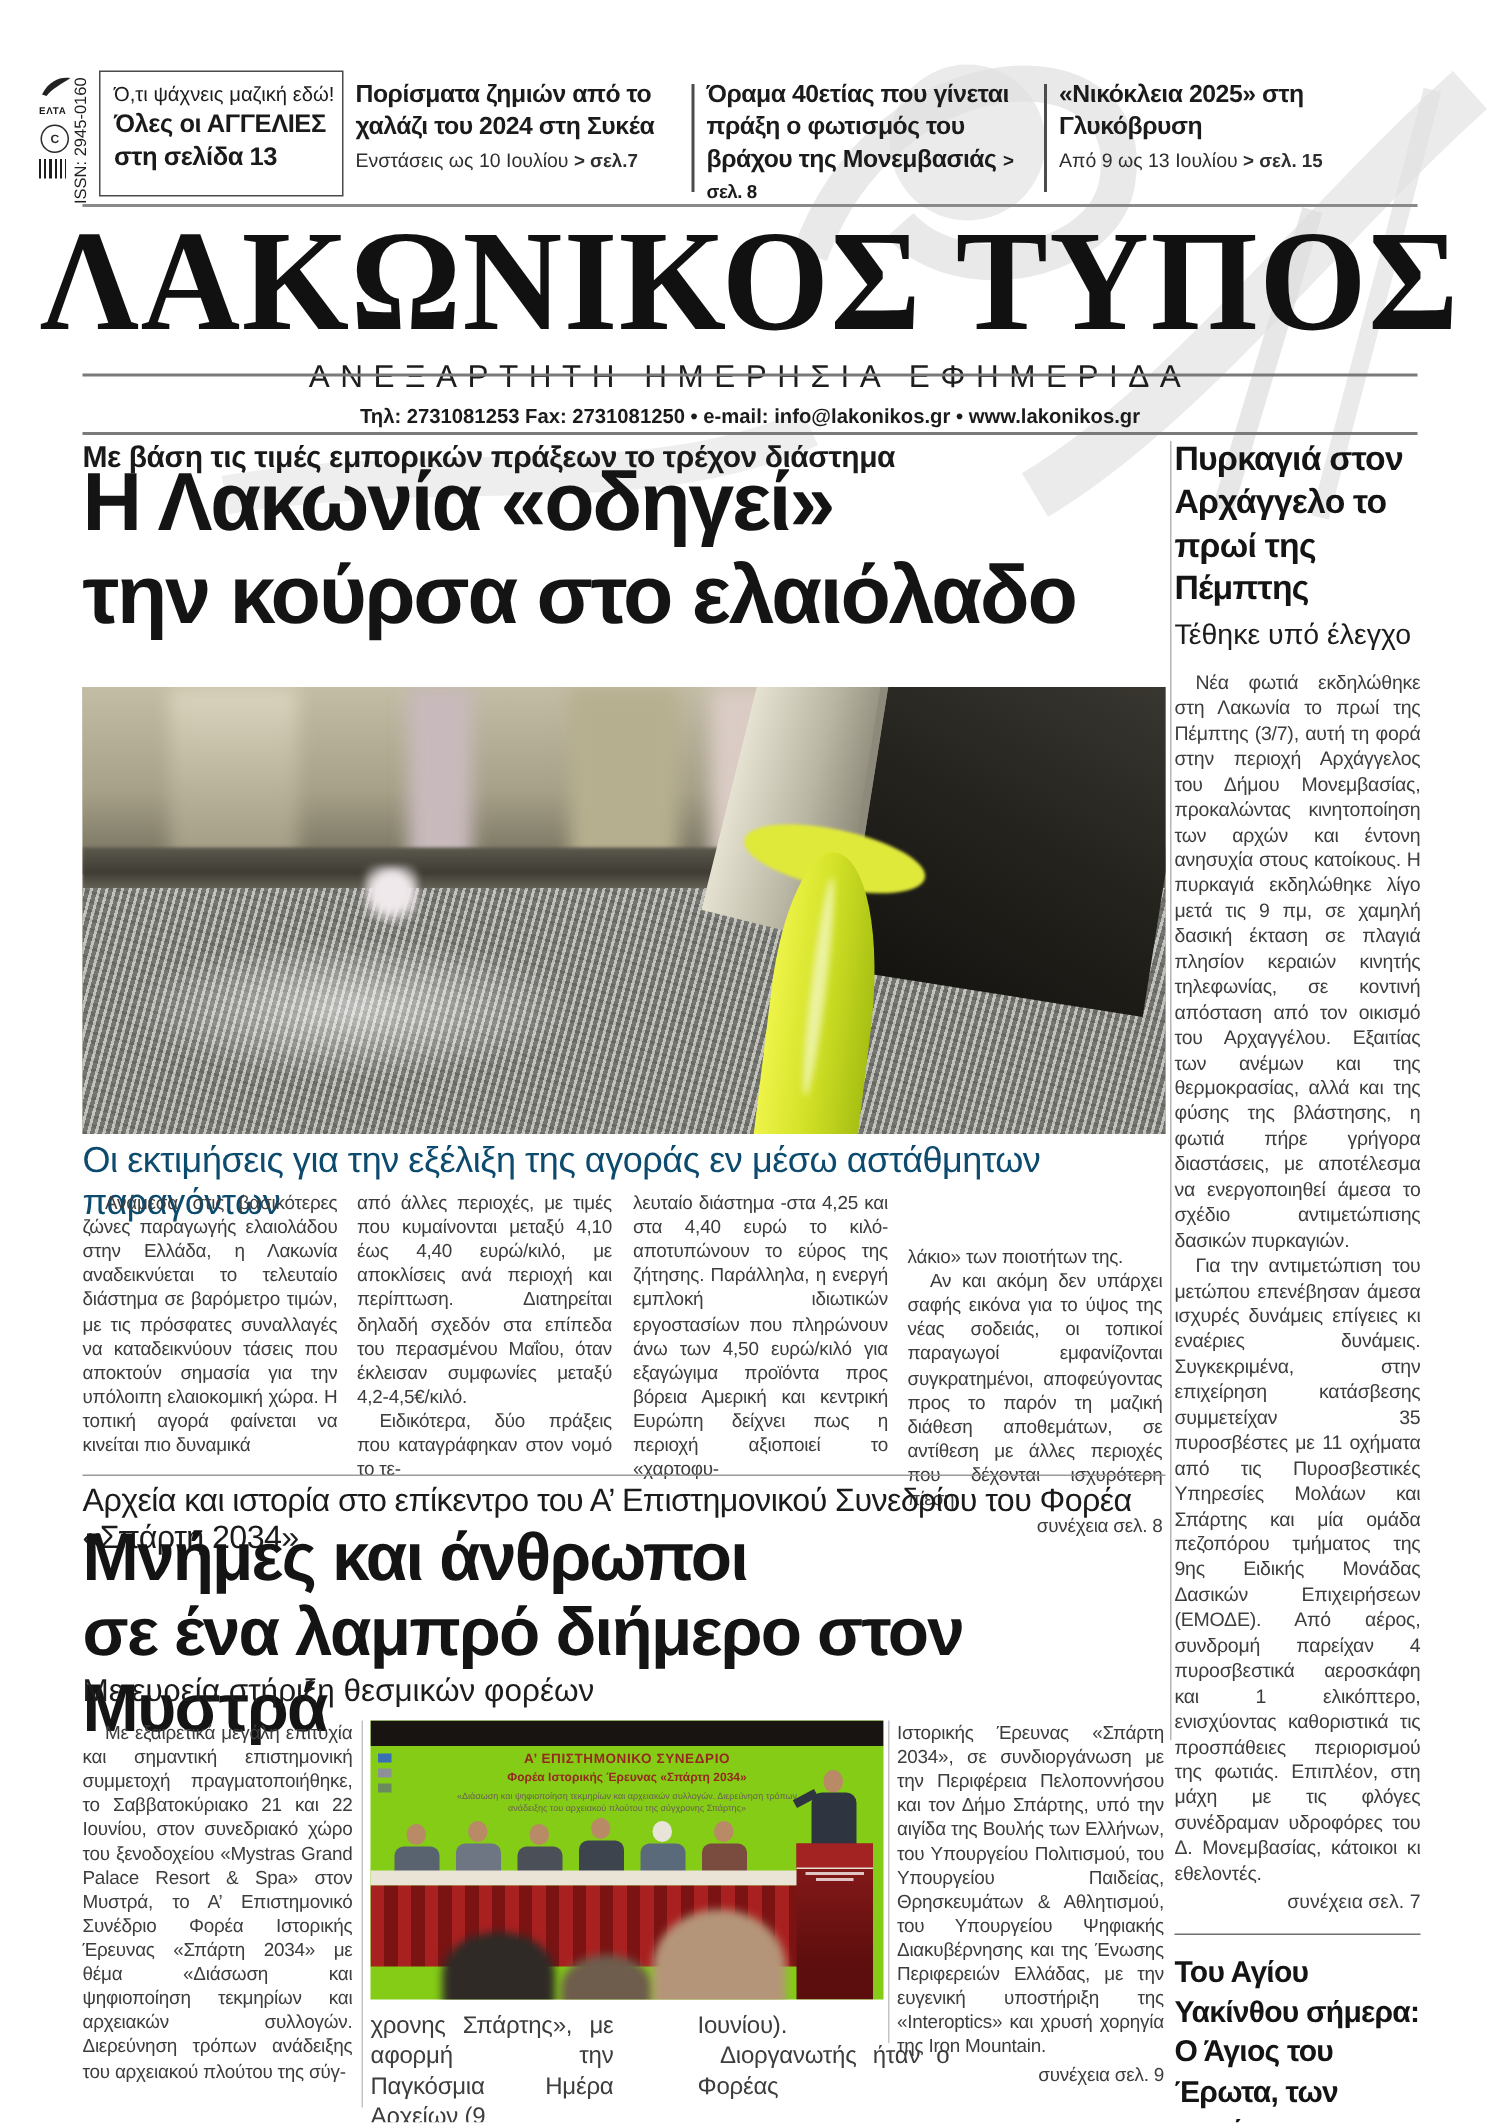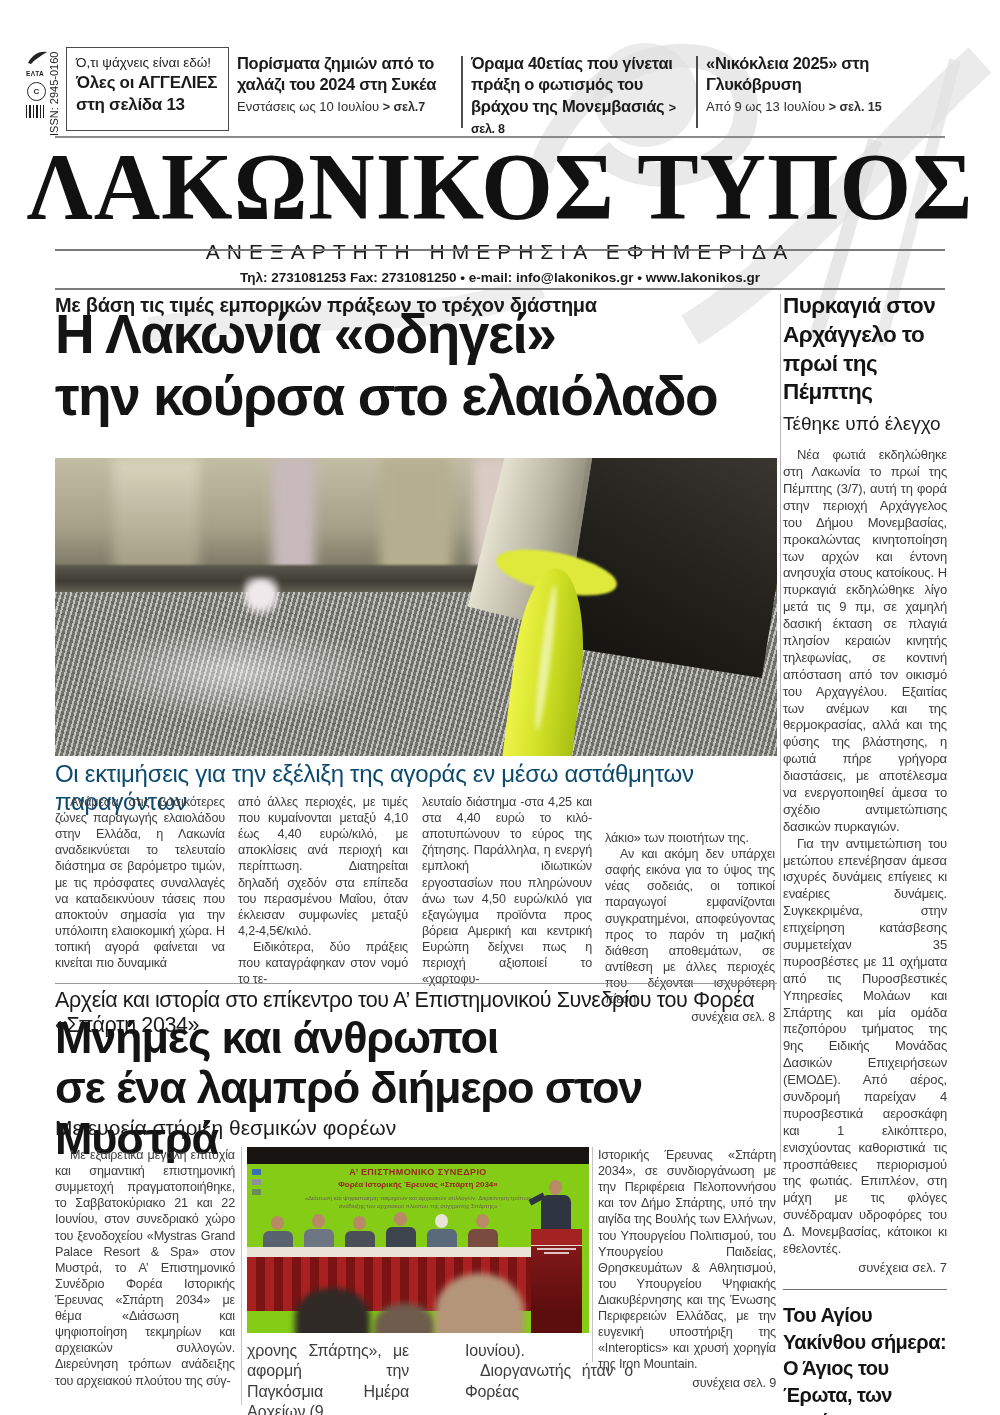--- a/index.html
+++ b/index.html
@@ -153,21 +153,21 @@
     <svg class="elta-swoosh" viewBox="0 0 22 16" data-interactable="false">
       <path d="M2 13 C7 3, 15 1, 21 2 C15 6, 9 9, 5 14 Z" fill="#222"></path>
     </svg>
     <div class="elta-label" data-interactable="false">ΕΛΤΑ</div>
     <div class="stamp-circle" data-interactable="false">C</div>
     <div class="barcode" data-interactable="false"></div>
   </div>
   <div class="abs issn" data-interactable="false">ISSN: 2945-0160</div>
 
   <div class="abs adbox" data-interactable="false">
-    <div class="l1" data-interactable="false">Ό,τι ψάχνεις είναι εδώ!</div>
+    <div class="l1" data-interactable="false">Ό,τι ψάχνεις μαζική εδώ!</div>
     <div class="l2" data-interactable="false">Όλες οι ΑΓΓΕΛΙΕΣ</div>
     <div class="l3" data-interactable="false">στη σελίδα 13</div>
   </div>
 
   <div class="abs teaser t1" data-interactable="false">
     <div class="tt" data-interactable="false">Πορίσματα ζημιών από το χαλάζι του 2024 στη Συκέα</div>
     <div class="ts" data-interactable="false"><span data-interactable="false">Ενστάσεις ως 10 Ιουλίου </span><span class="pg" data-interactable="false">&gt; σελ.7</span></div>
   </div>
   <div class="vdiv d1" data-interactable="false"></div>
   <div class="abs teaser t2" data-interactable="false">

